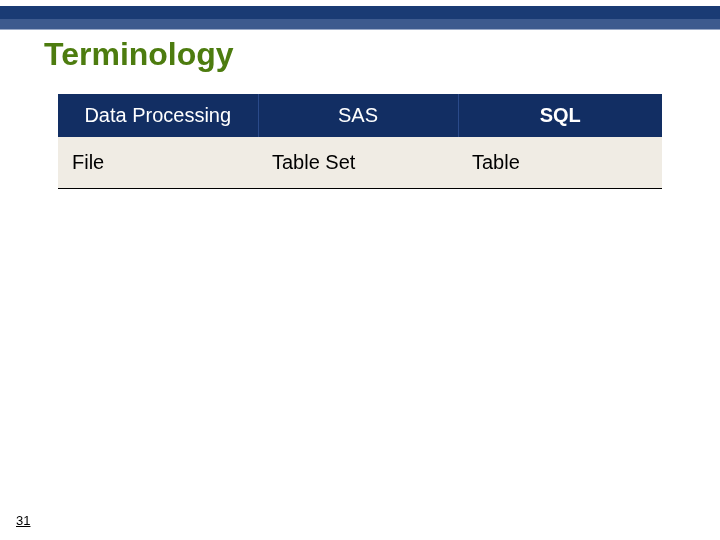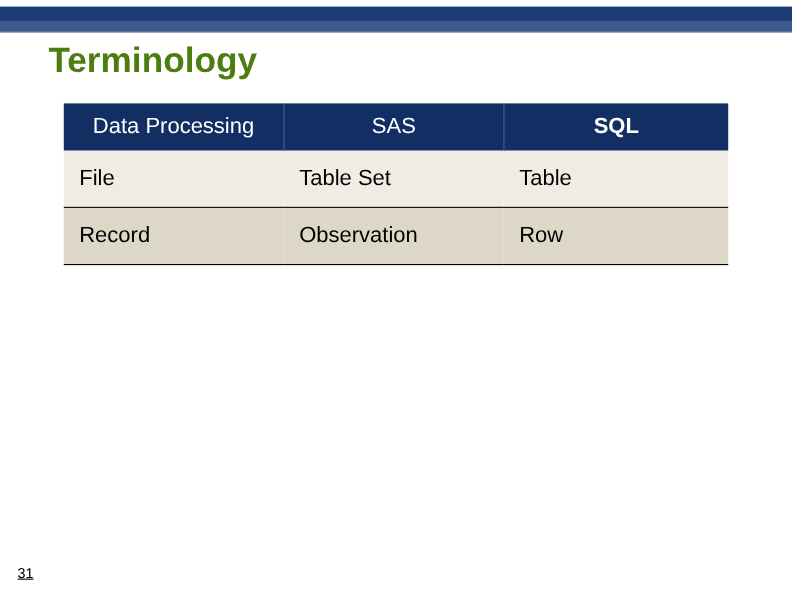--- a/index.html
+++ b/index.html
@@ -53,22 +53,17 @@
         <th>SAS</th>
         <th>SQL</th>
       </tr>
     </thead>
     <tbody>
       <tr>
         <td>File</td>
         <td>Table Set</td>
         <td>Table</td>
       </tr>
-      <tr>
-        <td>Record</td>
-        <td>Observation</td>
-        <td>Row</td>
-      </tr>
     </tbody>
   </table>
 
   <div class="pagenum">31</div>
 </div>
 
 </body></html>

